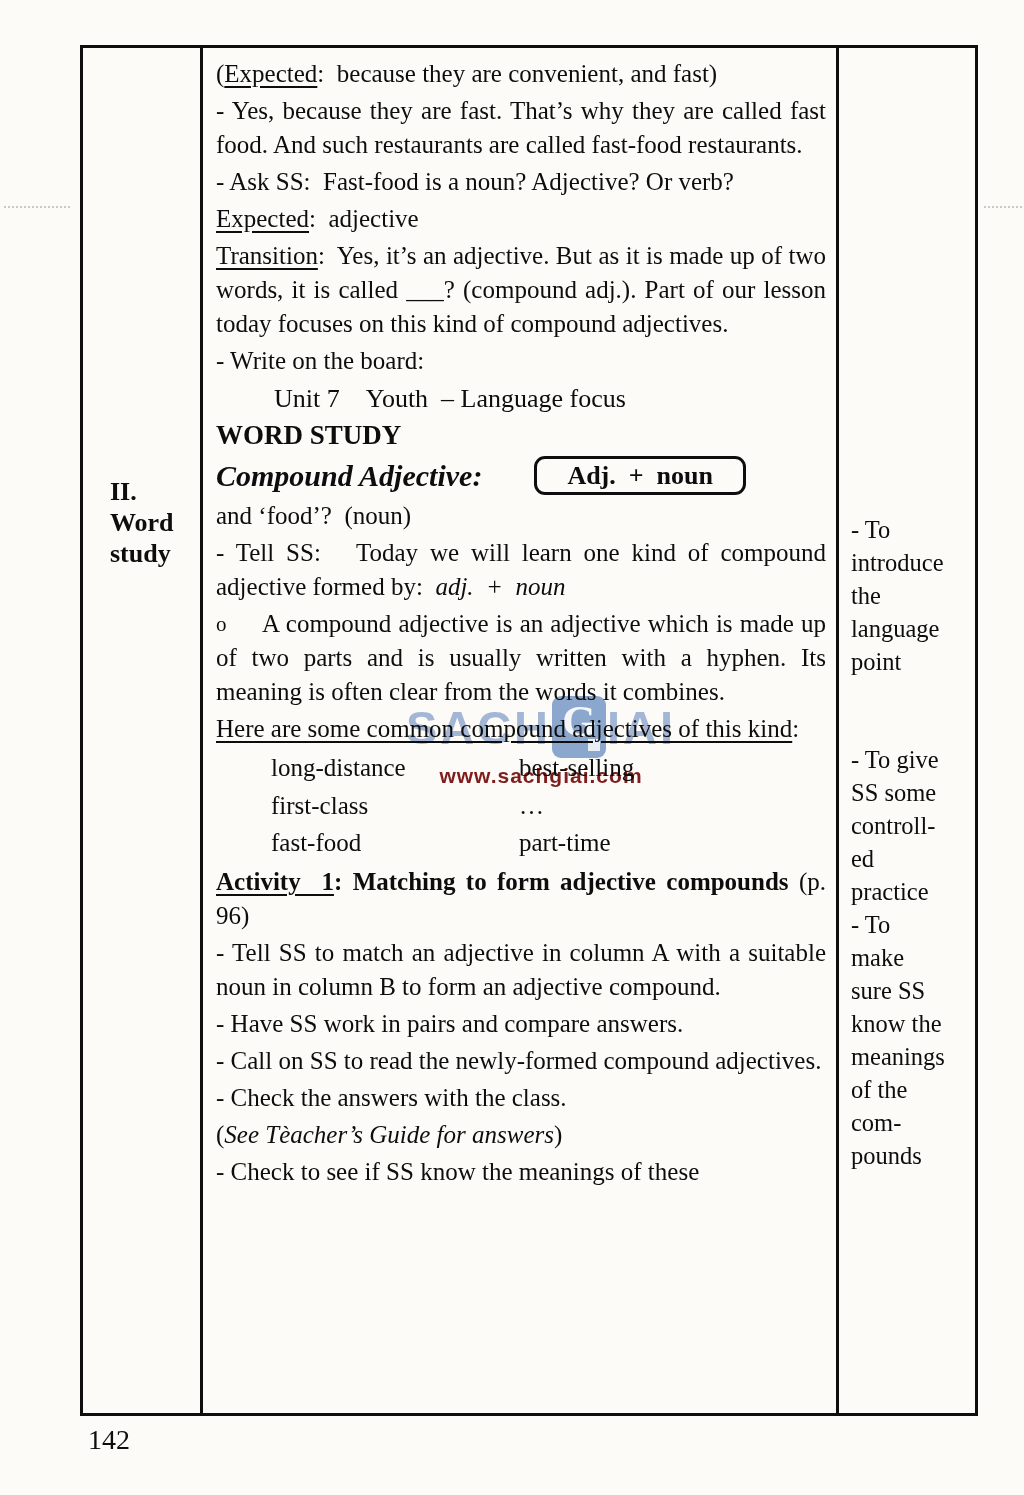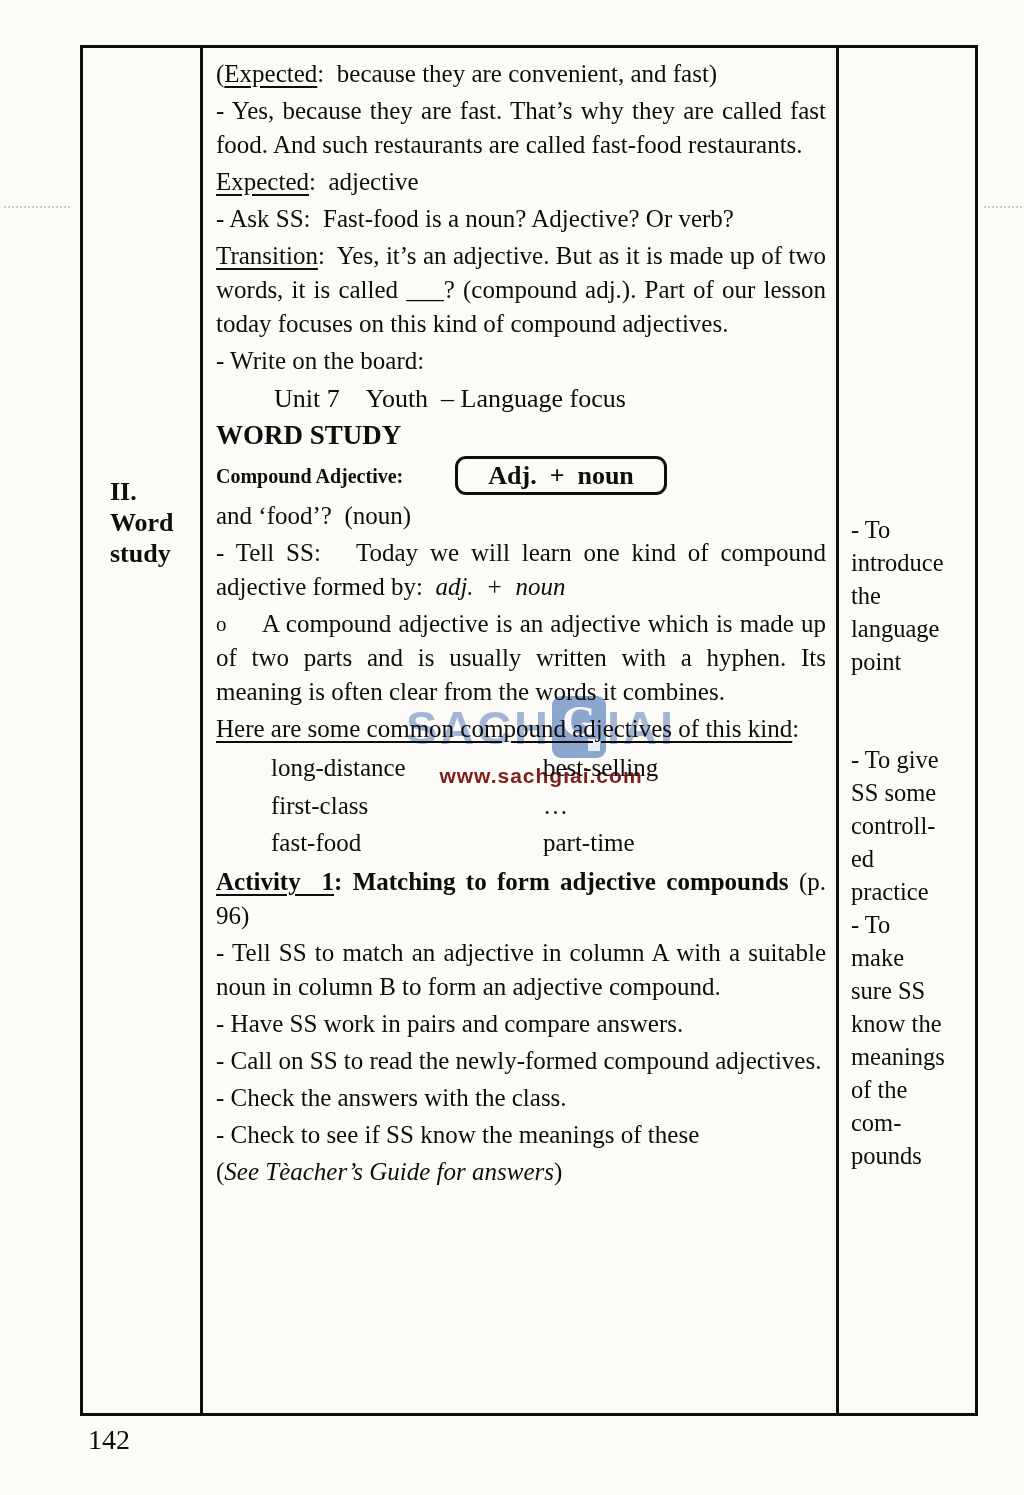--- a/index.html
+++ b/index.html
@@ -27,29 +27,29 @@
 
   
   .col-main p{margin:3px 0;font-size:25px;line-height:34px;text-align:justify;position:relative;z-index:1;}
   .col-main p.single{text-align:left;}
   .u{text-decoration:underline;text-underline-offset:4px;text-decoration-thickness:2px;}
   .b{font-weight:bold;}
   .i{font-style:italic;}
   .unit-heading{font-weight:normal;margin:4px 0 2px 58px !important;text-align:left;font-size:26px !important;}
   .word-study{font-weight:bold;font-size:27px !important;text-align:left !important;margin:2px 0 !important;}
   .compound-row{display:flex;align-items:center;gap:52px;margin:4px 0;position:relative;z-index:1;}
-  .compound-label{font-weight:bold;font-size:20px;line-height:36px;}
+  .compound-label{font-weight:bold;font-size:30px;line-height:36px;font-style:italic;}
   .formula-box{
     display:inline-block;border:3px solid #0e0e0e;border-radius:11px;
     padding:0 30px;font-weight:bold;font-size:26px;line-height:33px;
   }
   .def-para{text-indent:0;}
   .bullet{display:inline-block;width:46px;font-size:21px;vertical-align:1px;}
   .examples{margin:2px 0 2px 55px;position:relative;z-index:1;}
-  .examples .row{display:grid;grid-template-columns:248px auto;font-size:25px;line-height:37.5px;gap:24px;}
+  .examples .row{display:grid;grid-template-columns:248px auto;font-size:25px;line-height:37.5px;}
   
   .aims-note{font-size:24.5px;line-height:33px;}
   .note1{margin-top:465px;}
   .note2{margin-top:65px;}
 
   
   .watermark{position:absolute;left:198px;top:648px;width:280px;z-index:0;text-align:center;
     font-family:"Liberation Sans","DejaVu Sans",sans-serif;}
   .wm-row{display:flex;align-items:center;justify-content:center;gap:1px;
     color:#a4b6d5;font-size:47px;font-weight:bold;letter-spacing:3px;line-height:1;}
@@ -93,23 +93,23 @@
         </span>
         <span>IAI</span>
       </div>
       <div class="wm-url">www.sachgiai.com</div>
     </div>
 
     <p><span>(</span><span class="u">Expected</span><span>:&nbsp; because they are convenient, and fast)</span></p>
 
     <p>- Yes, because they are fast. That’s why they are called fast food. And such restaurants are called fast-food restaurants.</p>
 
+    <p class="single">- Ask SS:&nbsp; Fast-food is a noun? Adjective? Or verb?</p>
+
     <p class="single"><span class="u">Expected</span><span>:&nbsp; adjective</span></p>
-
-    <p class="single">- Ask SS:&nbsp; Fast-food is a noun? Adjective? Or verb?</p>
 
     <p><span class="u">Transition</span><span>:&nbsp; Yes, it’s an adjective. But as it is made up of two words, it is called ___? (compound adj.). Part of our lesson today focuses on this kind of compound adjectives.</span></p>
 
     <p class="single">- Write on the board:</p>
 
     <p class="unit-heading">Unit 7&nbsp;&nbsp;&nbsp;&nbsp;Youth&nbsp; – Language focus</p>
 
     <p class="word-study">WORD STUDY</p>
 
     <div class="compound-row">
@@ -143,23 +143,23 @@
     <p class="activity-line"><span class="b u">Activity&nbsp; 1</span><span class="b">:</span> <span class="b">Matching to form adjective compounds</span> <span>(p. 96)</span></p>
 
     <p>- Tell SS to match an adjective in column A with a suitable noun in column B to form an adjective compound.</p>
 
     <p class="single">- Have SS work in pairs and compare answers.</p>
 
     <p>- Call on SS to read the newly-formed compound adjectives.</p>
 
     <p class="single">- Check the answers with the class.</p>
 
+    <p class="single"><span>(</span><span class="i">See Tèacher’s Guide for answers</span><span>)</span></p>
+
     <p class="single">- Check to see if SS know the meanings of these</p>
-
-    <p class="single"><span>(</span><span class="i">See Tèacher’s Guide for answers</span><span>)</span></p>
   </div>
 
   <div class="col col-aims">
     <div class="aims-note note1">
       <div>- To</div>
       <div>introduce</div>
       <div>the</div>
       <div>language</div>
       <div>point</div>
     </div>

